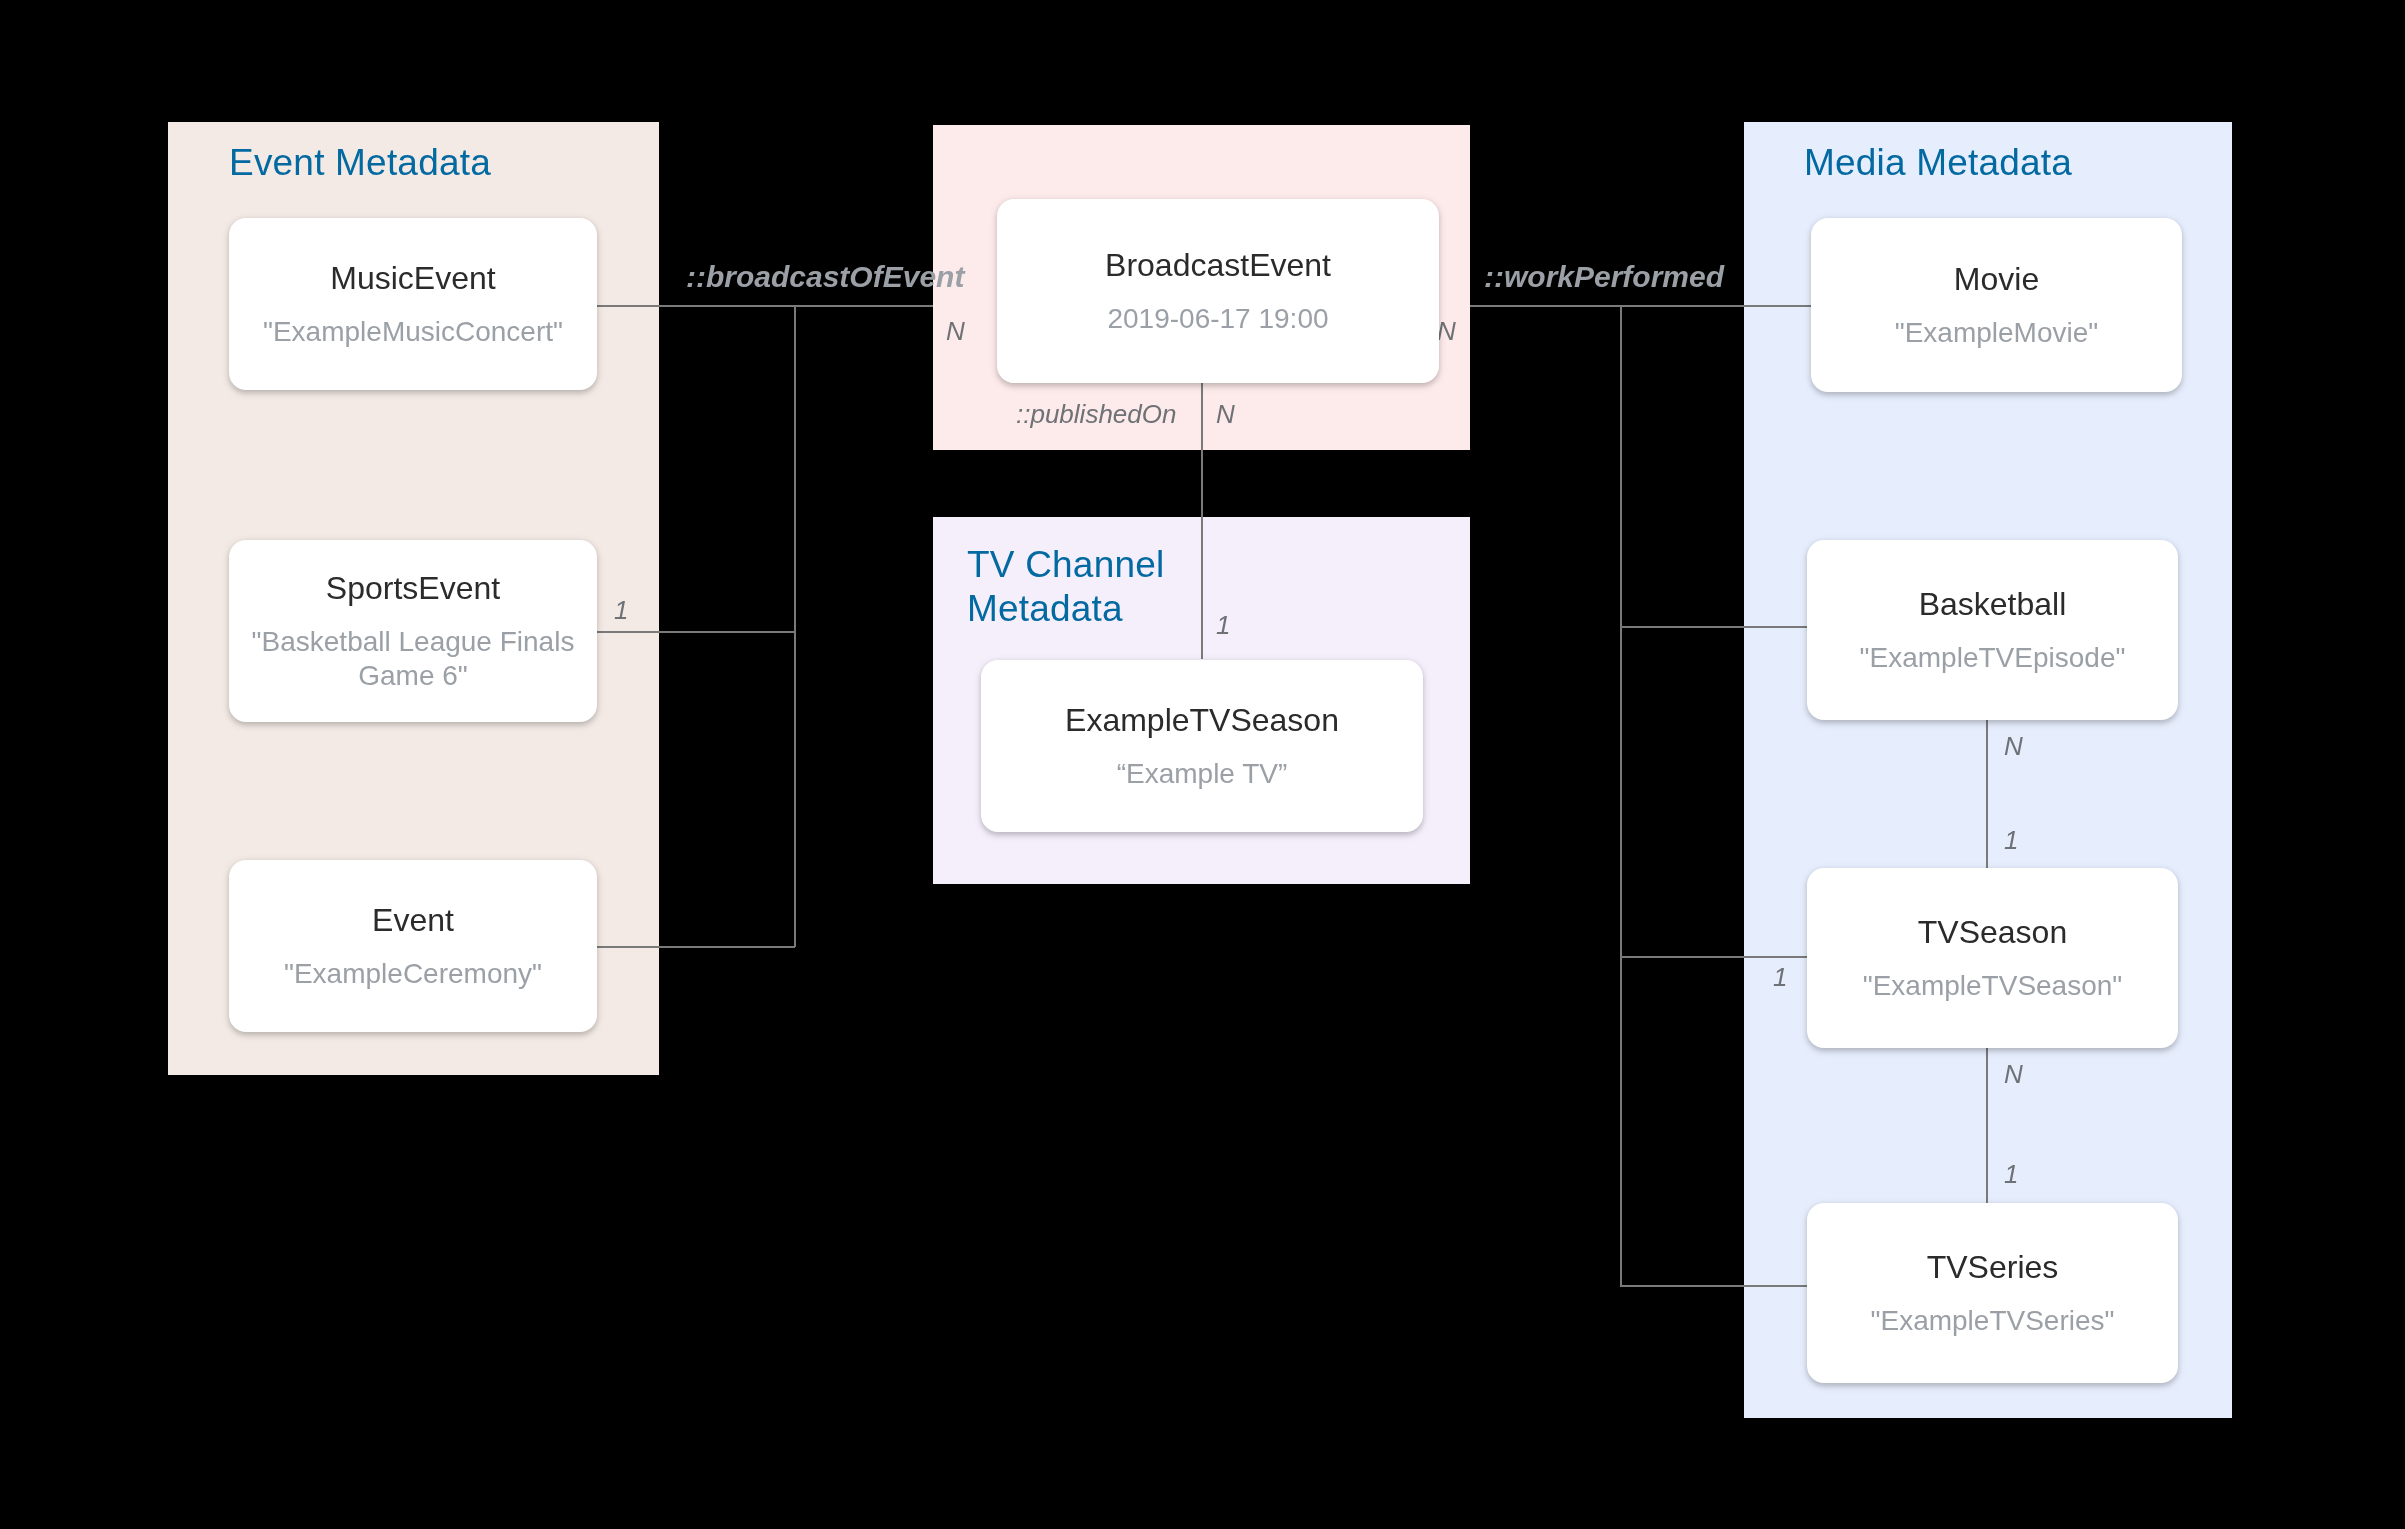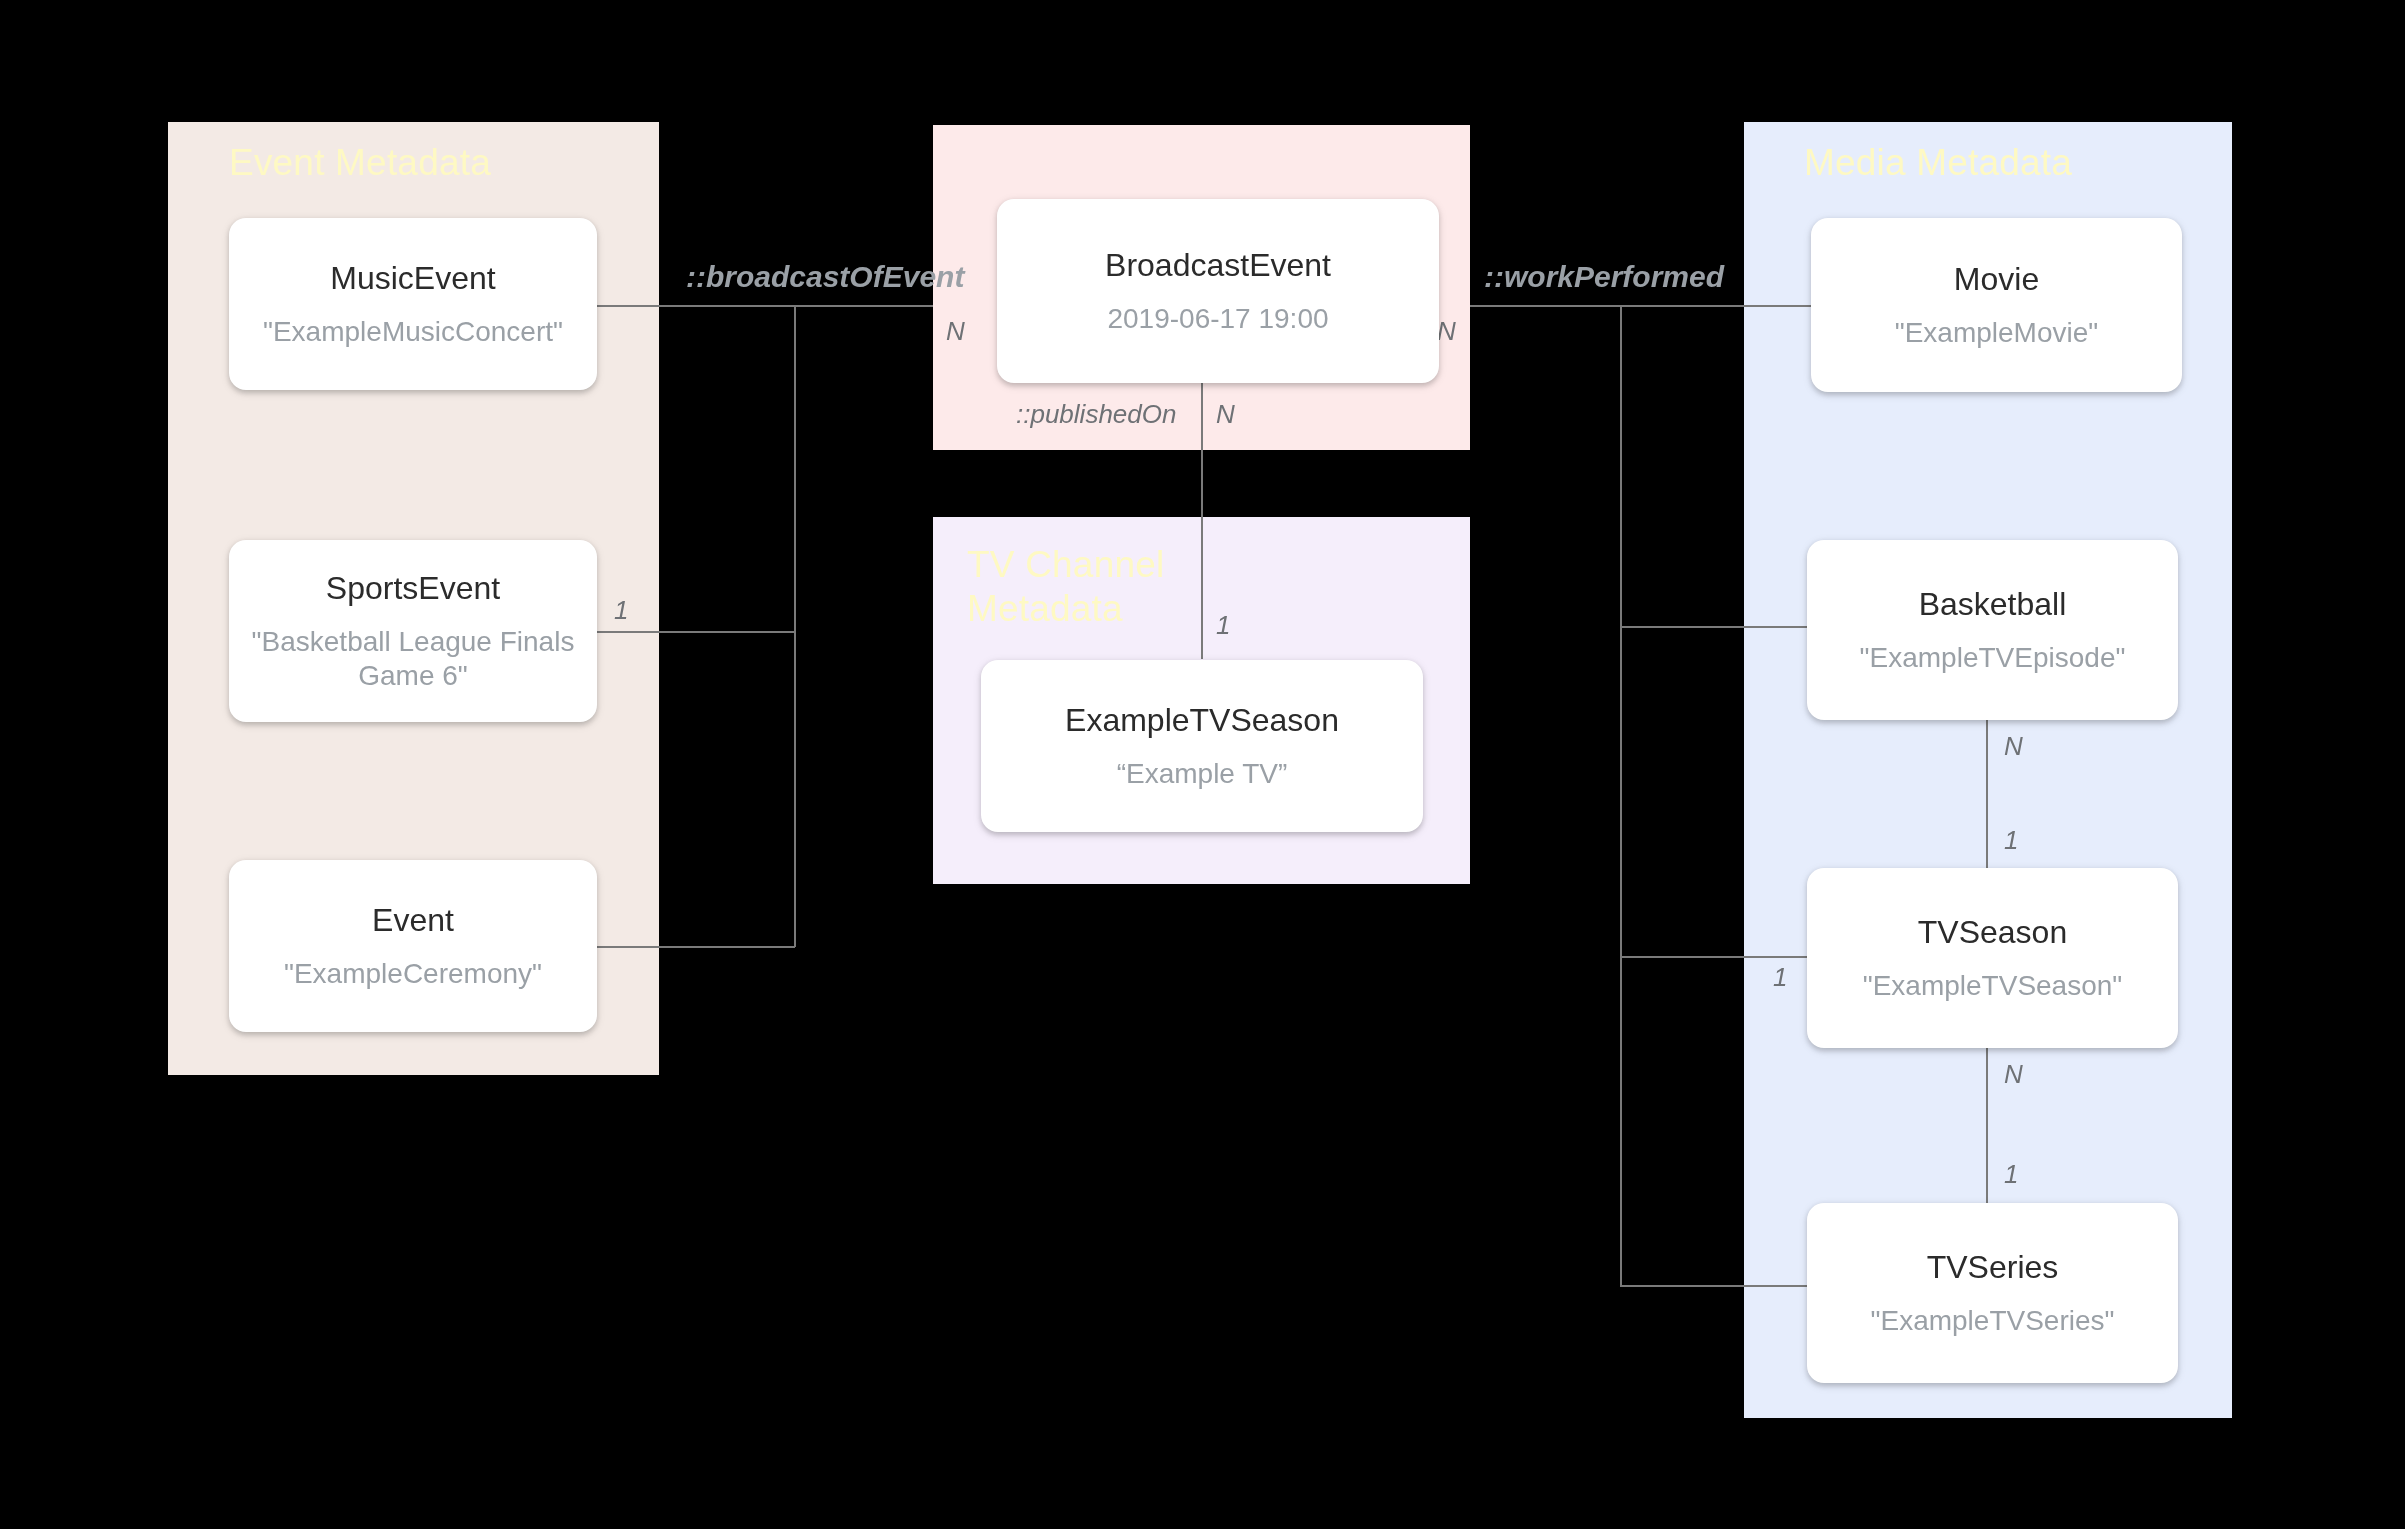--- a/index.html
+++ b/index.html
@@ -15,21 +15,21 @@
     font-family: "Liberation Sans", sans-serif;
     overflow: hidden;
   }
   .group {
     position: absolute;
     box-sizing: border-box;
   }
   .group-title {
     position: absolute;
     font-size: 37px;
-    color: #fef9c3;
+    color: #0369a1;
     letter-spacing: 0.2px;
     line-height: 1.18;
     white-space: pre-line;
   }
   .card {
     position: absolute;
     box-sizing: border-box;
     background: #ffffff;
     border-radius: 17px;
     box-shadow: 0 2.9px 5.7px rgba(0,0,0,0.16), 0 2.9px 9.6px rgba(0,0,0,0.10);

